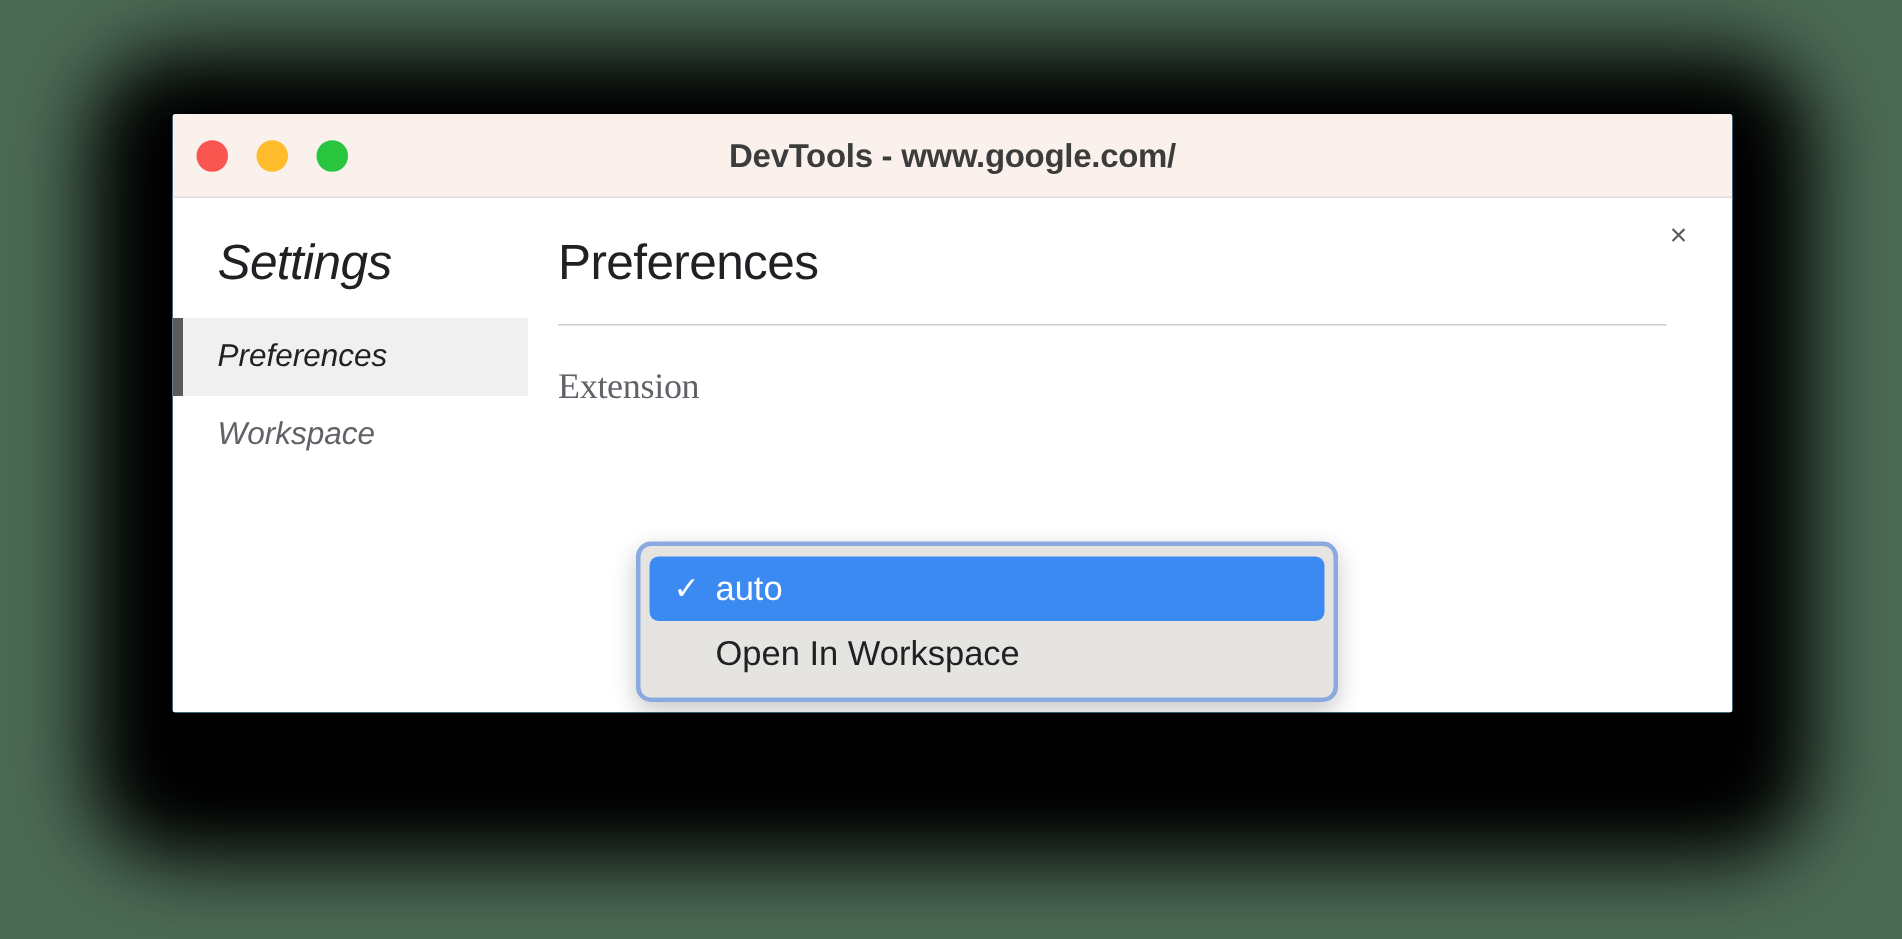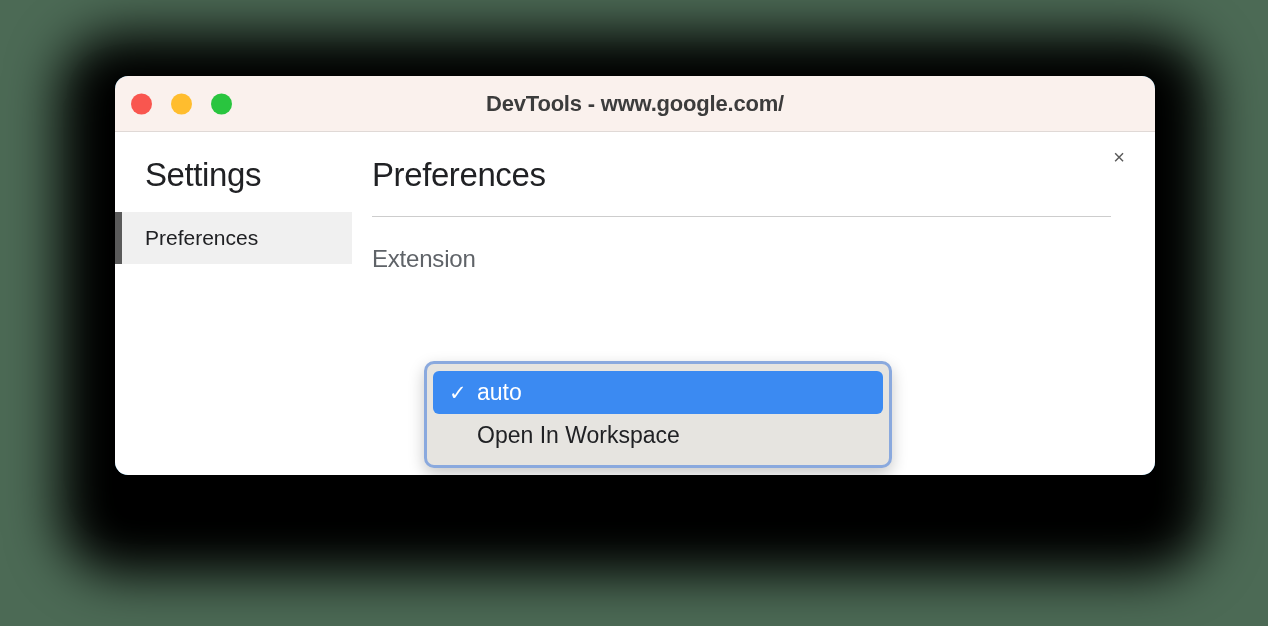--- a/index.html
+++ b/index.html
@@ -35,21 +35,21 @@
     opacity: 1;
   }
 
   
   .window {
     position: absolute;
     left: 115px;
     top: 76px;
     width: 1040px;
     height: 399px;
-    border-radius: 13px;
+    border-radius: 2px;
     background: #0369a1;
     overflow: hidden;
     box-shadow: 0 18px 44px rgba(0,0,0,0.55);
   }
 
   .titlebar {
     position: relative;
     height: 56px;
     background: #faf1ed;
     border-bottom: 1px solid #e0d9d6;
@@ -110,20 +110,21 @@
     display: flex;
     height: 100%;
   }
 
   
   .sidebar {
     width: 237px;
     flex: 0 0 237px;
     padding-top: 24px;
     box-sizing: border-box;
+    font-style: italic;
   }
   .sidebar-title {
     font-size: 33px;
     color: #202124;
     padding-left: 30px;
     margin-bottom: 18px;
     letter-spacing: -0.4px;
   }
   .sidebar-item {
     position: relative;
@@ -166,20 +167,21 @@
   .divider {
     height: 1px;
     background: #cdcdcd;
     margin-right: 12px;
   }
   .section-label {
     font-size: 24px;
     color: #5f6368;
     margin-top: 28px;
     letter-spacing: -0.2px;
+    font-family: Liberation Serif, serif;
   }
   .field {
     margin-top: 22px;
     padding-left: 38px;
     position: relative;
   }
   .field-label {
     font-size: 20px;
     color: #202124;
   }
@@ -245,20 +247,23 @@
       <div class="close-button">×</div>
 
       <div class="panes">
 
         <div class="sidebar">
           <div class="sidebar-title">Settings</div>
 
           <div class="sidebar-item selected">
             <span>Preferences</span>
           </div>
+          <div class="sidebar-item">
+            <span>Workspace</span>
+          </div>
         </div>
 
         <div class="main">
           <div class="main-title">Preferences</div>
           <div class="divider"></div>
           <div class="section-label">Extension</div>
 
         </div>
 
       </div>

